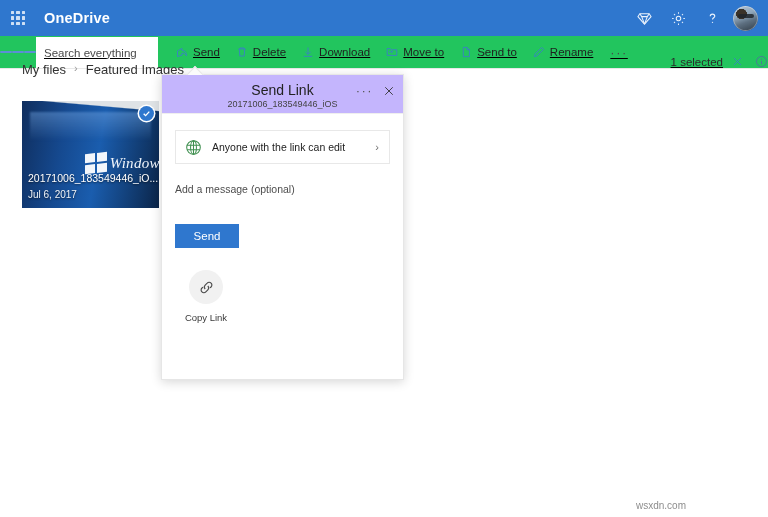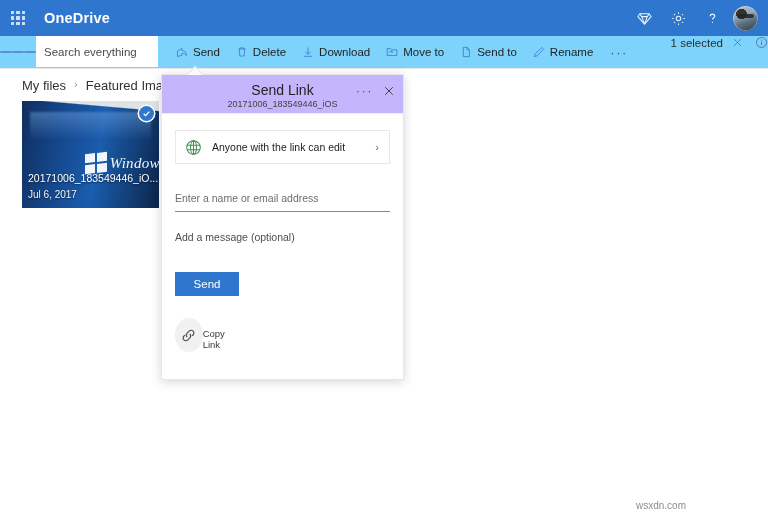--- a/index.html
+++ b/index.html
@@ -42,22 +42,22 @@
     position:relative;overflow:hidden;cursor:pointer;
   }
   .avatar:after{
     content:"";position:absolute;left:18%;top:34%;width:64%;height:16%;
     background:#20262c;border-radius:3px;opacity:.85;
   }
 
   
   .cmdbar{
     position:absolute;left:0;top:36px;width:768px;height:32px;
-    background:#7dd3fc;border-bottom:1px solid #e8e8e8;
-    display:flex;align-items:flex-start;
+    background:#22c55e;border-bottom:1px solid #e8e8e8;
+    display:flex;align-items:flex-end;text-decoration:underline;
   }
   .hamburger{
     width:36px;height:32px;display:flex;align-items:center;justify-content:center;cursor:pointer;
   }
   .hamburger i{display:block;width:15px;height:2px;background:#5b8fd6;margin:1.5px 0;border-radius:1px;}
   .searchbox{
     width:122px;height:31px;background:#ffffff;display:flex;align-items:center;
     padding-left:8px;box-sizing:border-box;cursor:text;
   }
   .searchbox span{font-size:11.5px;color:#4a4a4a;}
@@ -68,21 +68,21 @@
   }
   .cmd .ci{margin-right:5px;display:flex;align-items:center;color:#3d7ad0;}
   .cmd.ellipsis{letter-spacing:1.5px;color:#4a4a4a;font-size:13px;padding:0 9px;}
   .cmd-right{margin-left:auto;display:flex;align-items:center;}
   .selcount{font-size:11.5px;color:#2b2b2b;}
   .x-btn{margin-left:9px;color:#3d7ad0;cursor:pointer;display:flex;align-items:center;}
   .info-btn{margin-left:12px;color:#4f6fa0;cursor:pointer;display:flex;align-items:center;}
 
   
   .crumbs{
-    position:absolute;left:22px;top:78px;display:flex;
+    position:absolute;left:22px;top:62px;display:flex;
     font-size:13px;color:#333;
   }
   .crumbs .sep{margin:0 8px;color:#9a9a9a;font-size:11px;}
   .crumb{cursor:pointer;}
 
   
   .tiles{position:absolute;left:22px;top:101px;display:flex;gap:12px;}
   .tile{
     position:relative;width:137px;height:107px;overflow:hidden;cursor:pointer;
     background:#12325f;
@@ -168,21 +168,21 @@
   }
   .field .ph{font-size:10.5px;color:#6d6d6d;}
   .msg{margin:15px 13px 0 13px;cursor:text;}
   .msg .ph{font-size:10.5px;color:#4d4d4d;}
 
   .send-btn{
     margin:27px 0 0 13px;width:64px;height:24px;background:#2f77ce;color:#fff;
     display:flex;align-items:center;justify-content:center;font-size:11.5px;cursor:pointer;
     border:none;
   }
-  .copy-wrap{margin:22px 0 0 13px;width:62px;display:flex;flex-direction:row;align-items:center;cursor:pointer;}
+  .copy-wrap{margin:22px 0 0 13px;width:62px;display:flex;flex-direction:column;align-items:center;cursor:pointer;}
   .copy-circle{
     width:34px;height:34px;border-radius:50%;background:#f1f1f1;
     display:flex;align-items:center;justify-content:center;
   }
   .copy-label{margin-top:8px;font-size:9.5px;color:#3a3a3a;}
 
   .watermark{
     position:absolute;right:10px;bottom:6px;font-size:10px;color:#8d8d8d;
   }
 </style>
@@ -377,23 +377,20 @@
         <svg width="17" height="17" viewBox="0 0 18 18" fill="none" stroke="#3f8f4f" stroke-width="1.1">
           <circle cx="9" cy="9" r="7.2"></circle>
           <ellipse cx="9" cy="9" rx="3.1" ry="7.2"></ellipse>
           <path d="M2.2 6.6h13.6M2.2 11.4h13.6M9 1.8v14.4"></path>
         </svg>
       </span>
       <span class="ptext">Anyone with the link can edit</span>
       <span class="chev">›</span>
     </div>
 
-    <div class="field">
-      <span class="ph">Enter a name or email address</span>
-    </div>
 
     <div class="msg">
       <span class="ph">Add a message (optional)</span>
     </div>
 
     <div class="send-btn">Send</div>
 
     <div class="copy-wrap">
       <div class="copy-circle">
         <svg width="17" height="17" viewBox="0 0 18 18" fill="none" stroke="#4a4a4a" stroke-width="1.2">

